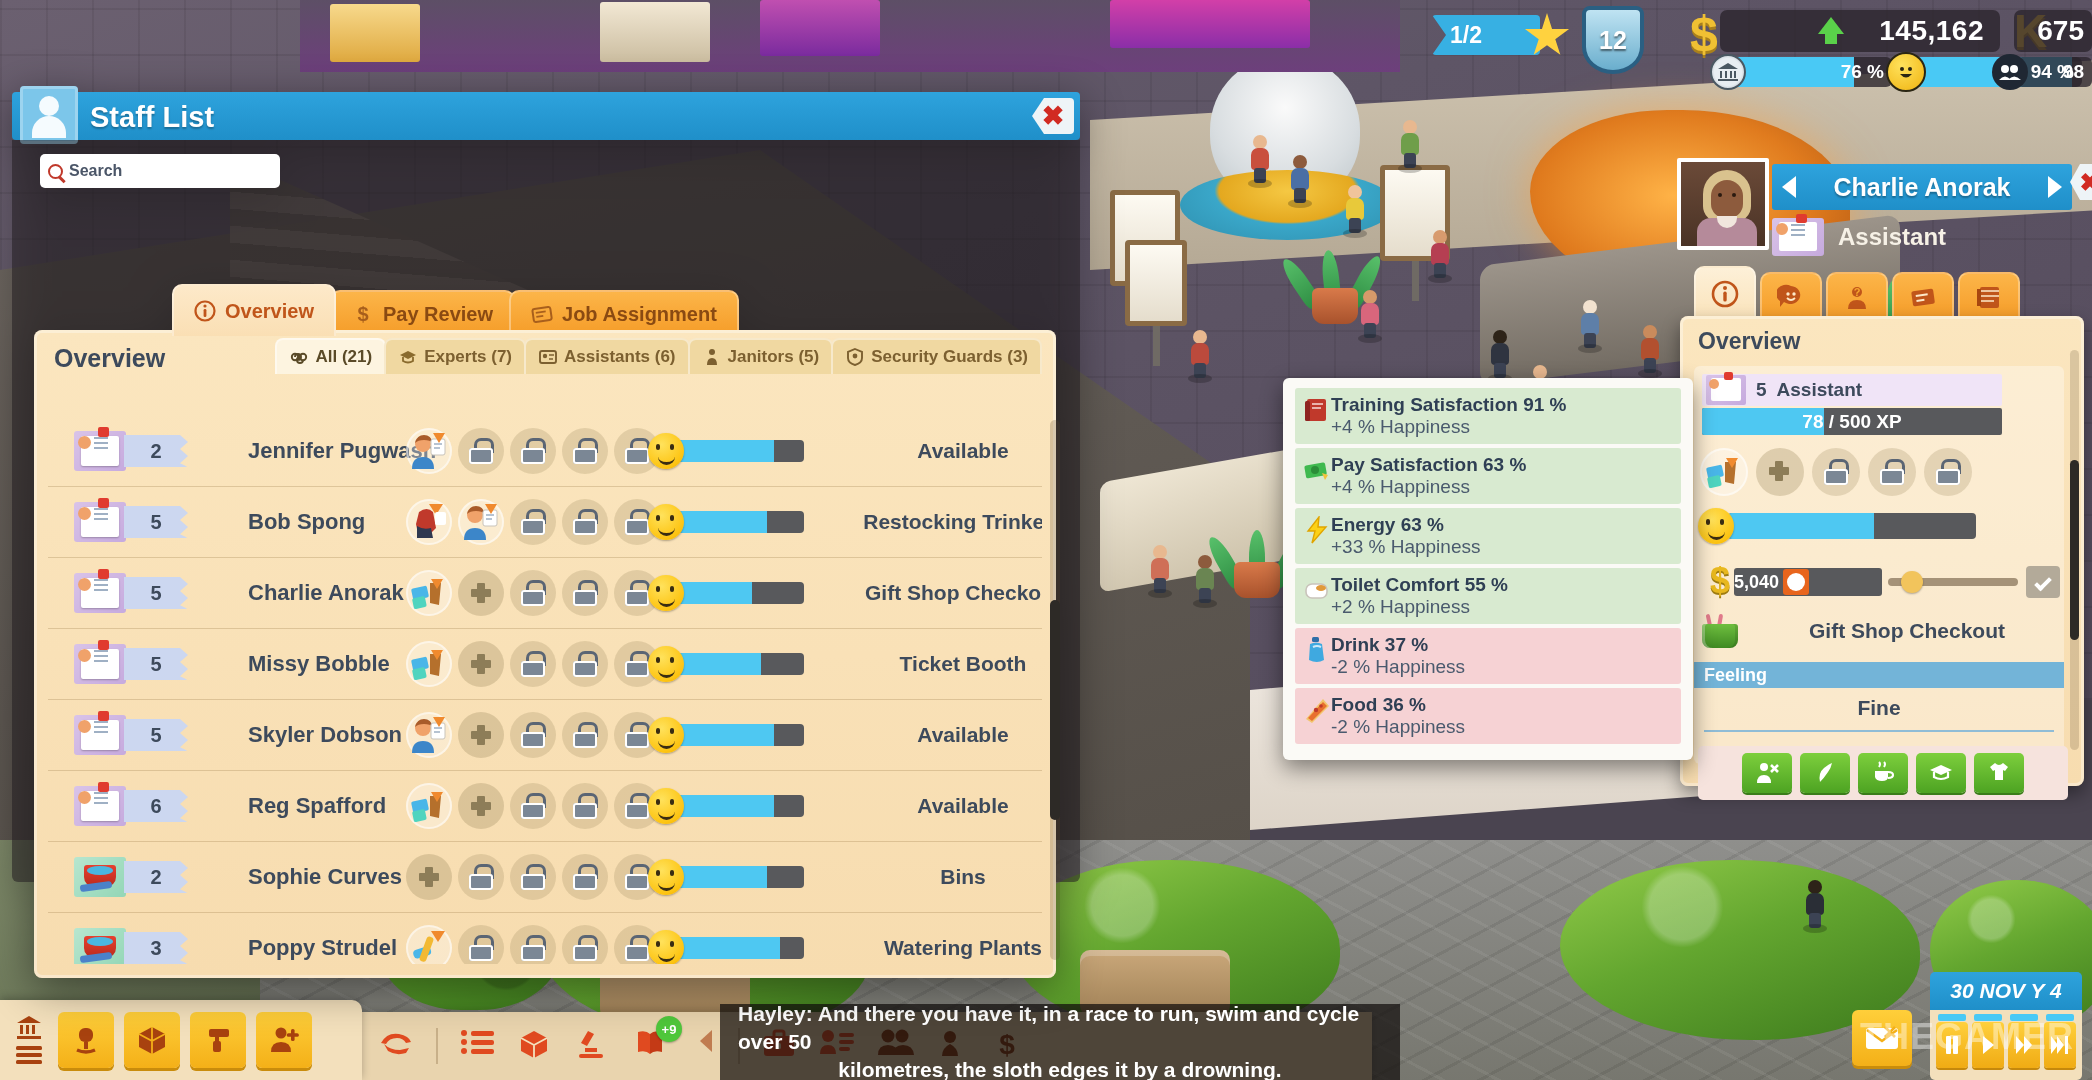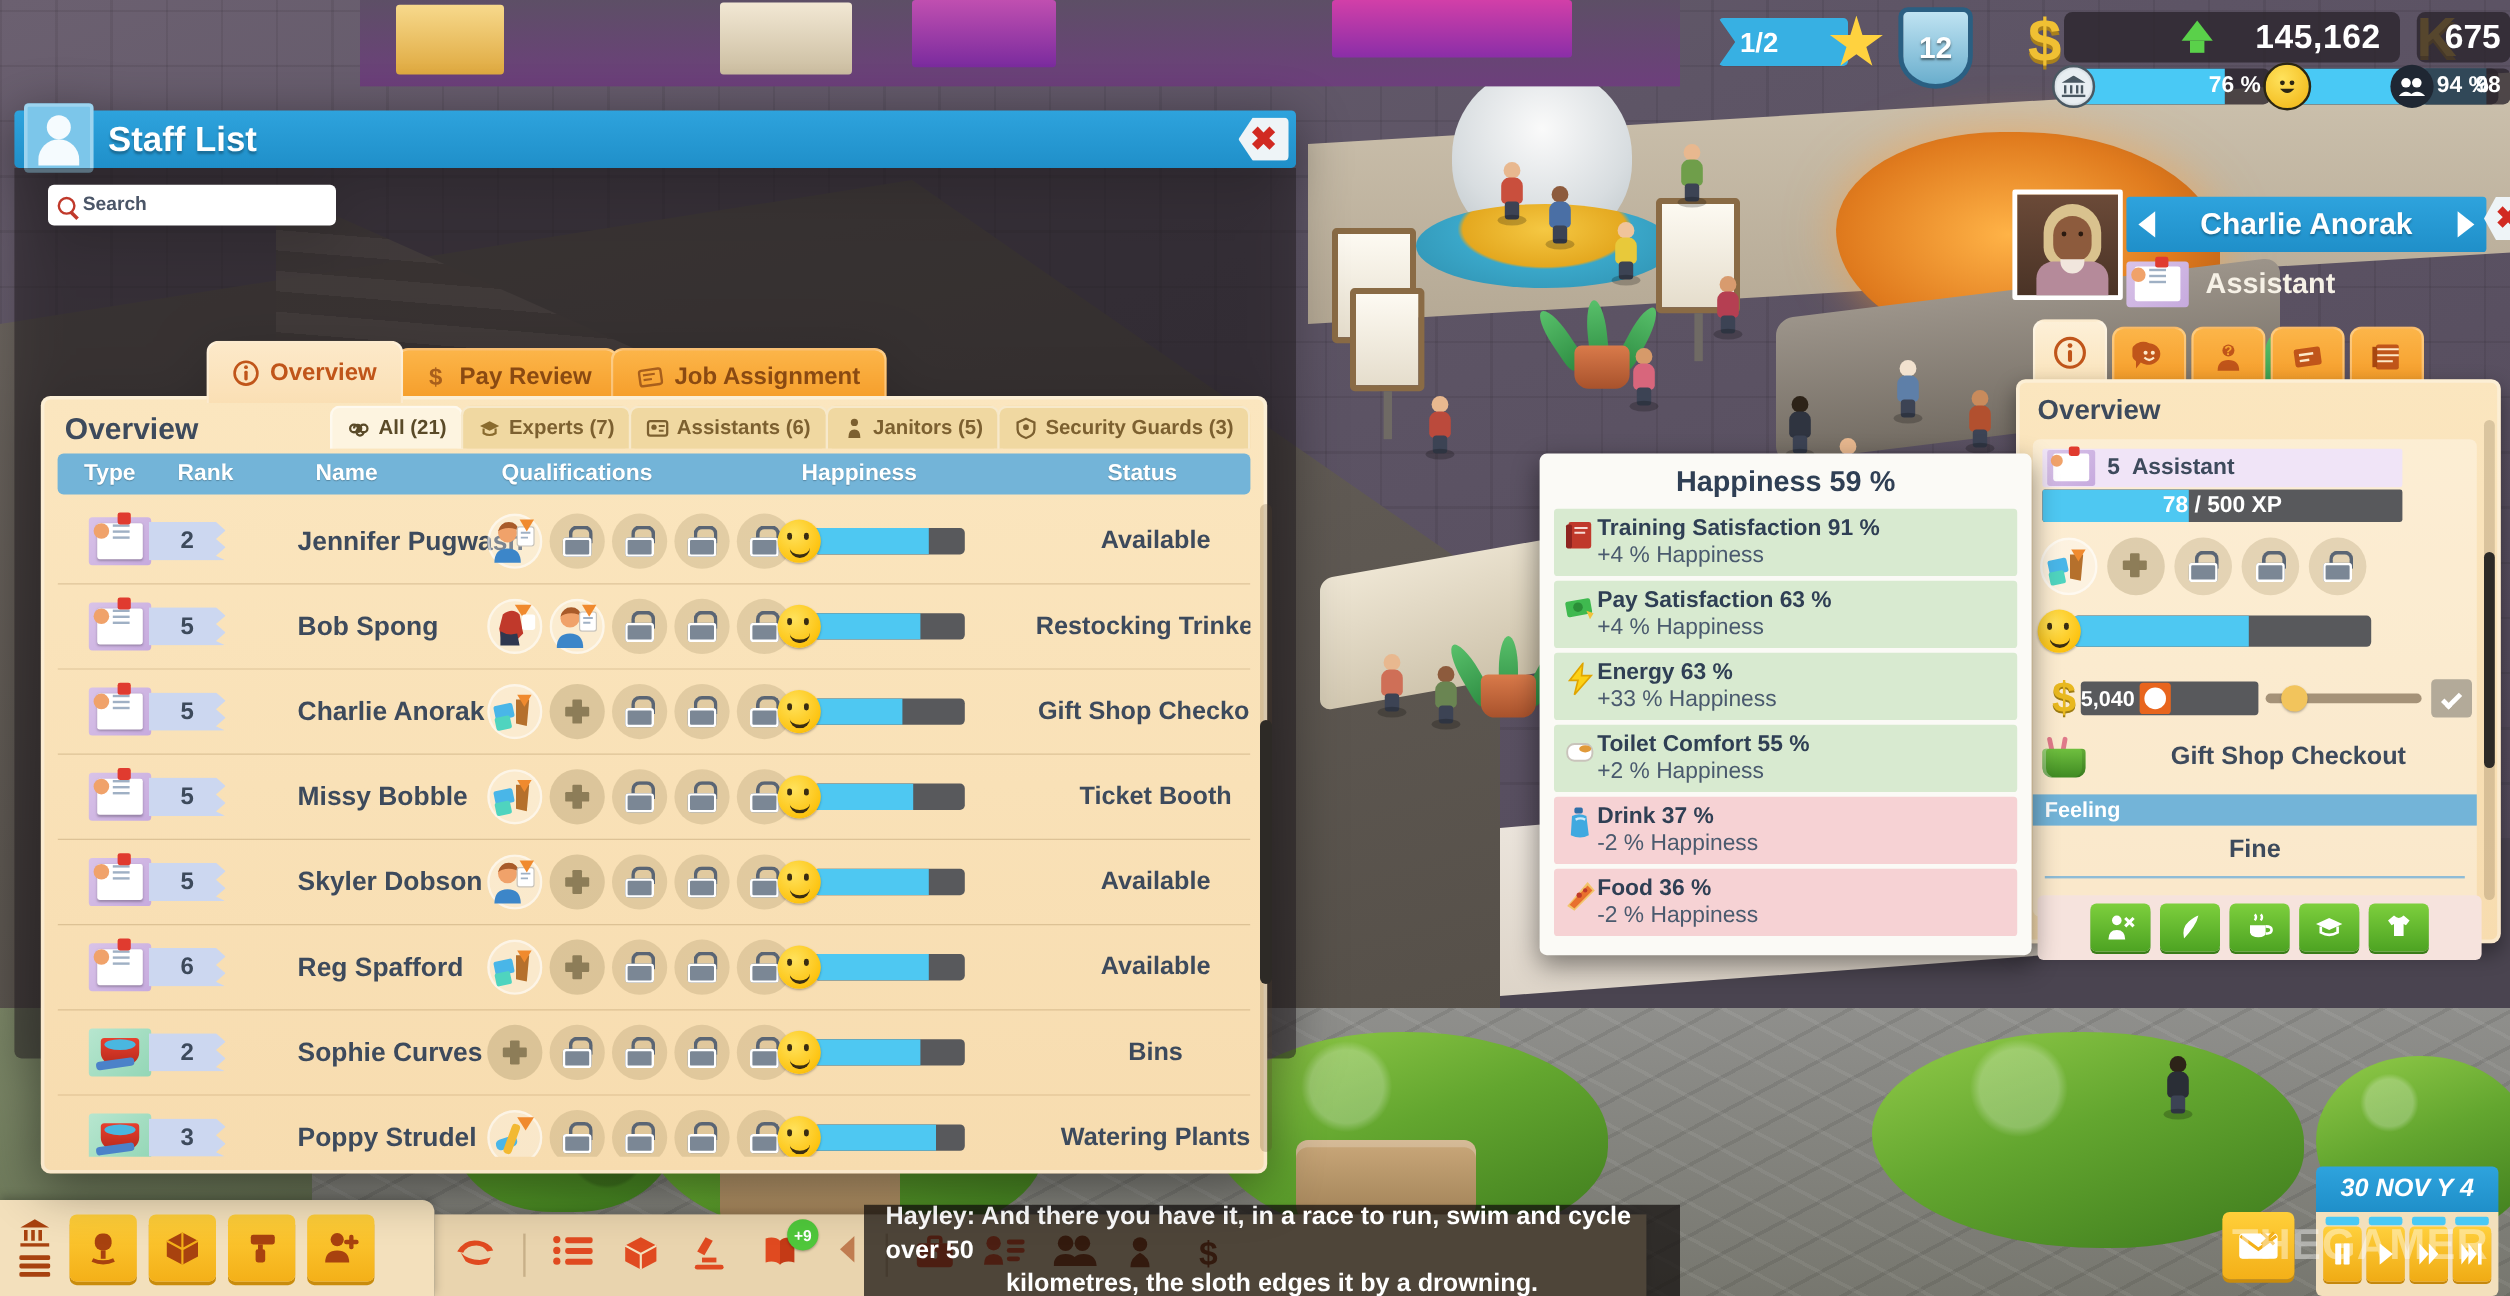--- a/index.html
+++ b/index.html
@@ -846,28 +846,20 @@
         <span class="chipicon">
           <svg width="20" height="20" viewBox="0 0 20 20">
               <path d="M10 2 L17 5 v6 q0 5 -7 7 q-7-2 -7-7 V5z" fill="none" stroke="#7c6030" stroke-width="1.9"></path>
               <circle cx="10" cy="9" r="2.4" fill="#7c6030"></circle>
             </svg>
         </span>
         <span>Security Guards (3)</span>
       </div>
     </div>
 
-    <div class="table-head">
-      <span class="th" style="left:22px;">Type</span>
-      <span class="th" style="left:100px;">Rank</span>
-      <span class="th" style="left:215px;">Name</span>
-      <span class="th" style="left:370px;">Qualifications</span>
-      <span class="th" style="left:620px;">Happiness</span>
-      <span class="th" style="left:875px;">Status</span>
-    </div>
 
     <div class="rows" id="staff-rows">
         <div class="row">
           <div class="typebadge assistant">
             <span class="card"></span>
             <span class="face"></span>
             <span class="lines"></span>
             <span class="pin"></span>
           </div>
           <div class="ranktag">2</div>
@@ -1172,21 +1164,20 @@
         </div>
       </div>
 
     <div class="vscroll">
       <div class="vthumb"></div>
     </div>
   </div>
 </div>
 
 <div id="happy-tip">
-  <div class="tip-title">Happiness 59 %</div>
   <div id="tip-rows">
       <div class="tip-row pos">
         <span class="tip-ico">
           <svg viewBox="0 0 28 28" width="28" height="28">
             <rect x="4" y="3" width="19" height="22" rx="2" fill="#c0392b"></rect>
             <rect x="2" y="5" width="5" height="20" rx="1.5" fill="#8e2420"></rect>
             <path d="M9 8h11M9 12h9" stroke="#f7dcd6" stroke-width="1.6"></path>
           </svg>
         </span>
         <span><span class="tip-l1">Training Satisfaction 91 %</span><br><span class="tip-l2">+4 % Happiness</span></span>

